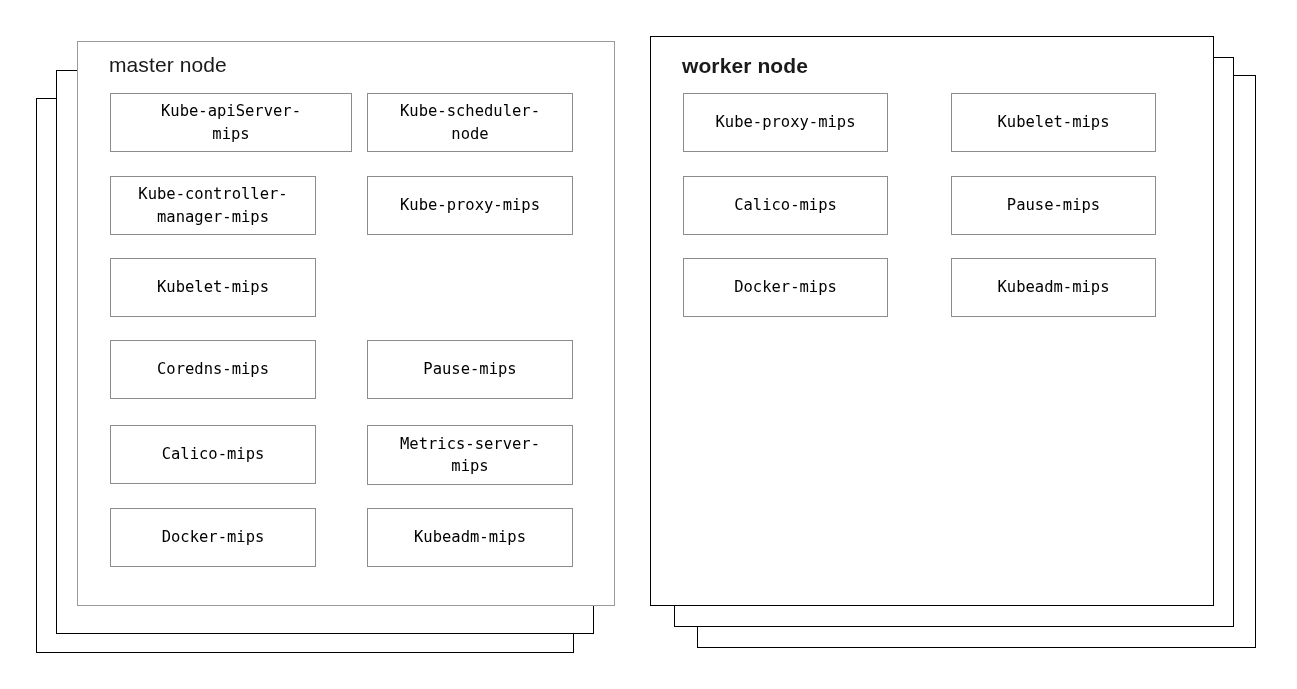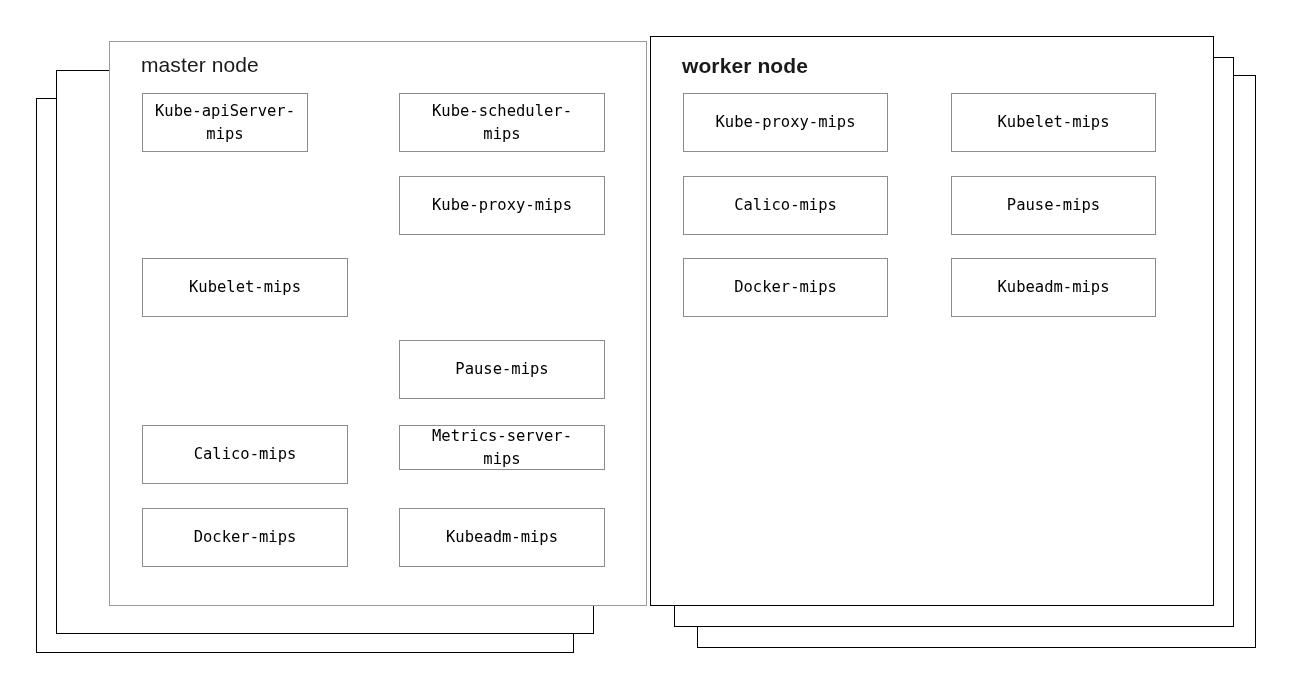--- a/index.html
+++ b/index.html
@@ -69,37 +69,40 @@
 <body>
 
 <div id="canvas">
 
   <div class="node-group">
 
     <div class="stack-layer layer-back" style="left:36px; top:98px; width:538px; height:555px;"></div>
 
     <div class="stack-layer layer-mid" style="left:56px; top:70px; width:538px; height:564px;"></div>
 
-    <div class="stack-layer layer-front-gray" style="left:77px; top:41px; width:538px; height:565px;margin-left:32px;">
+    <div class="stack-layer layer-front-gray" style="left:77px; top:41px; width:538px; height:565px;">
 
       <div class="node-title" style="left:31px; top:11px;">master node</div>
 
-      <div class="comp-box" style="left:32px;  top:51px; width:166px; height:59px;">Kube-apiServer-
+      <div class="comp-box" style="left:32px;  top:51px; width:242px; height:59px;">Kube-apiServer-
 mips</div>
       <div class="comp-box" style="left:289px; top:51px; width:206px; height:59px;">Kube-scheduler-
-mips</div>
+node</div>
 
+      <div class="comp-box" style="left:32px;  top:134px; width:206px; height:59px;">Kube-controller-
+manager-mips</div>
       <div class="comp-box" style="left:289px; top:134px; width:206px; height:59px;">Kube-proxy-mips</div>
 
       <div class="comp-box" style="left:32px;  top:216px; width:206px; height:59px;">Kubelet-mips</div>
 
+      <div class="comp-box" style="left:32px;  top:298px; width:206px; height:59px;">Coredns-mips</div>
       <div class="comp-box" style="left:289px; top:298px; width:206px; height:59px;">Pause-mips</div>
 
       <div class="comp-box" style="left:32px;  top:383px; width:206px; height:59px;">Calico-mips</div>
-      <div class="comp-box" style="left:289px; top:383px; width:206px; height:45px;">Metrics-server-
+      <div class="comp-box" style="left:289px; top:383px; width:206px; height:60px;">Metrics-server-
 mips</div>
 
       <div class="comp-box" style="left:32px;  top:466px; width:206px; height:59px;">Docker-mips</div>
       <div class="comp-box" style="left:289px; top:466px; width:206px; height:59px;">Kubeadm-mips</div>
     </div>
   </div>
 
   <div class="node-group">
 
     <div class="stack-layer layer-back" style="left:697px; top:75px; width:559px; height:573px;"></div>

